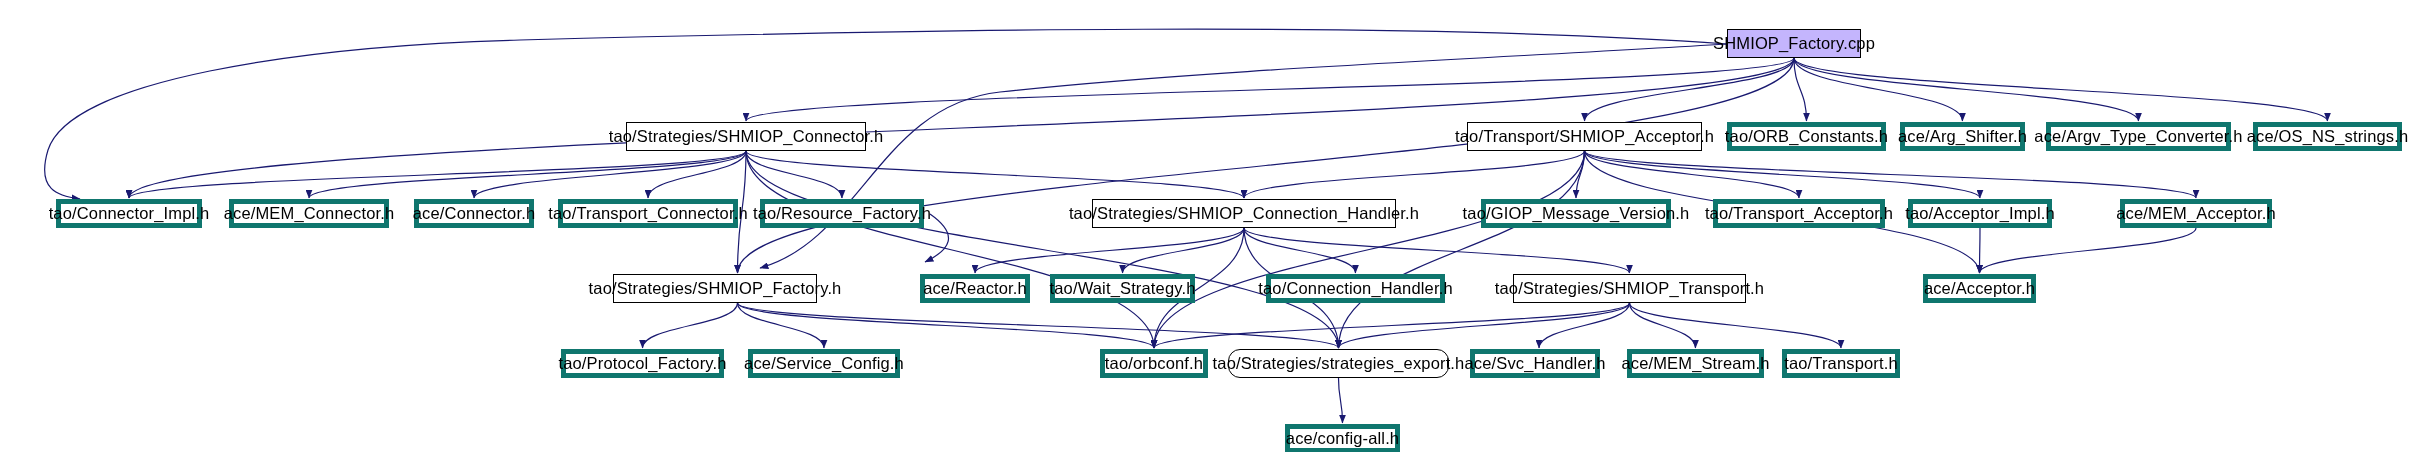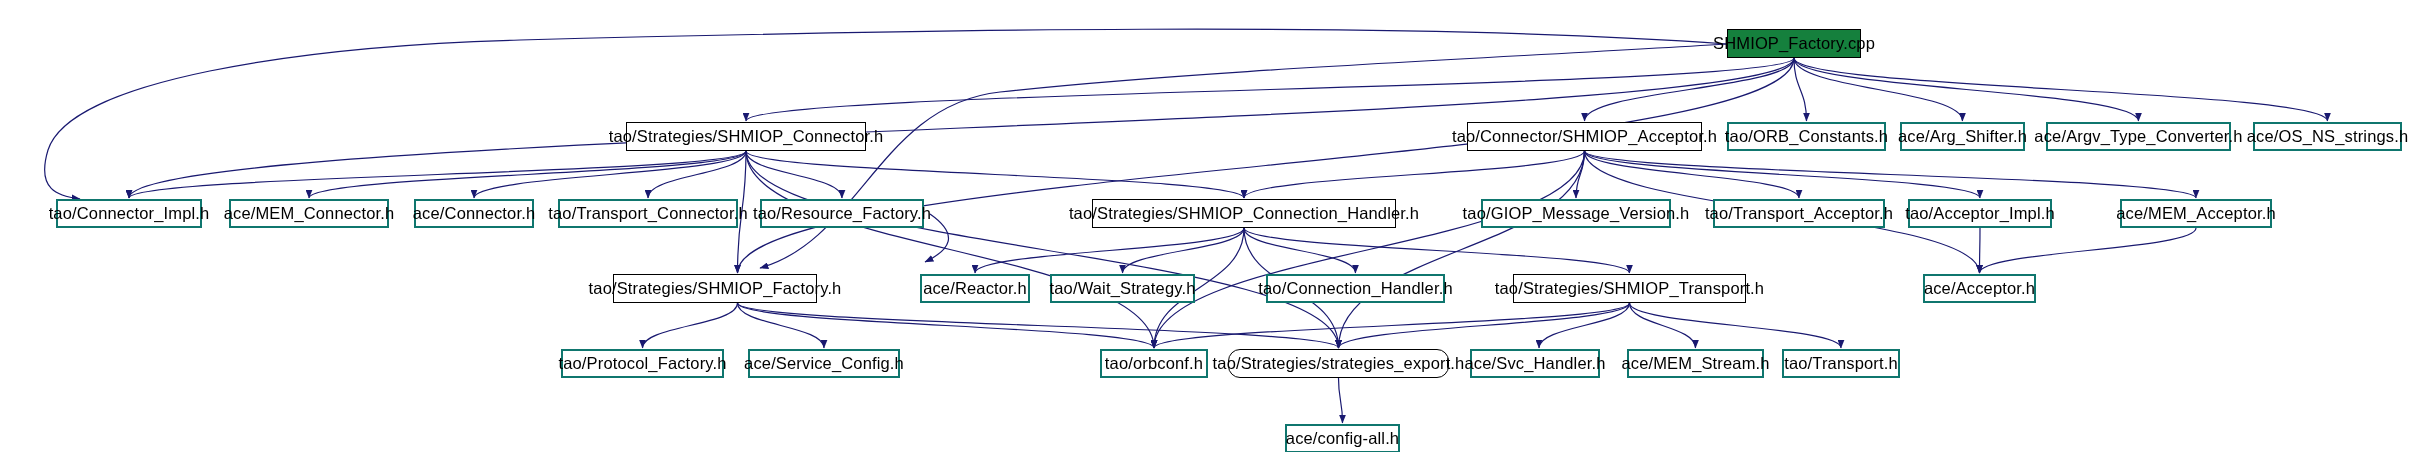--- a/index.html
+++ b/index.html
@@ -31,32 +31,32 @@
     width: 2413px;
     height: 452px;
   }
   .node {
     position: absolute;
     box-sizing: border-box;
     display: flex;
     align-items: center;
     justify-content: center;
     height: 29px;
-    border: 2px solid #0f766e;
+    border: 5px solid #0f766e;
     background: #ffffff;
     color: #000000;
     font-size: 16.5px;
     line-height: 1;
     white-space: nowrap;
     letter-spacing: 0.15px;
     padding: 0 7px;
   }
   .node.root {
     border: 1.6px solid #000000;
-    background: #15803d;
+    background: #c4b5fd;
     font-weight: normal;
   }
   .node.strong {
     border: 1.6px solid #000000;
     background: #ffffff;
   }
 </style>
 </head>
 <body>
 
@@ -112,21 +112,21 @@
         <path d="M 1980,228 C 1980,250.5 1979.5,250.5 1979.5,273" fill="none" stroke="#191970" stroke-width="1.2" marker-end="url(#arrowhead)"></path>
         <path d="M 2196,228 C 2196,250.5 1979.5,250.5 1979.5,273" fill="none" stroke="#191970" stroke-width="1.2" marker-end="url(#arrowhead)"></path>
         <path d="M 1727,44 C 1400,20 900,30 520,40 C 300,46 70,80 48,150 C 36,190 58,196 80,199" fill="none" stroke="#191970" stroke-width="1.2" marker-end="url(#arrowhead)"></path>
         <path d="M 1727,44 C 1500,58 1200,70 1000,92 C 880,105 860,240 760,268" fill="none" stroke="#191970" stroke-width="1.2" marker-end="url(#arrowhead)"></path>
         <path d="M 930,214 C 960,235 950,250 925,262" fill="none" stroke="#191970" stroke-width="1.2" marker-end="url(#arrowhead)"></path>
       </g>
   </svg>
   <div id="node-layer">
       <div class="node root" style="left: 1727px; top: 29px; width: 134px;">SHMIOP_Factory.cpp</div>
       <div class="node strong" style="left: 626px; top: 122px; width: 240px;">tao/Strategies/SHMIOP_Connector.h</div>
-      <div class="node strong" style="left: 1467px; top: 122px; width: 235px;">tao/Connector/SHMIOP_Acceptor.h</div>
+      <div class="node strong" style="left: 1467px; top: 122px; width: 235px;">tao/Transport/SHMIOP_Acceptor.h</div>
       <div class="node" style="left: 1727px; top: 122px; width: 159px;">tao/ORB_Constants.h</div>
       <div class="node" style="left: 1900px; top: 122px; width: 125px;">ace/Arg_Shifter.h</div>
       <div class="node" style="left: 2046px; top: 122px; width: 185px;">ace/Argv_Type_Converter.h</div>
       <div class="node" style="left: 2253px; top: 122px; width: 149px;">ace/OS_NS_strings.h</div>
       <div class="node" style="left: 56px; top: 199px; width: 146px;">tao/Connector_Impl.h</div>
       <div class="node" style="left: 229px; top: 199px; width: 160px;">ace/MEM_Connector.h</div>
       <div class="node" style="left: 414px; top: 199px; width: 120px;">ace/Connector.h</div>
       <div class="node" style="left: 558px; top: 199px; width: 180px;">tao/Transport_Connector.h</div>
       <div class="node" style="left: 760px; top: 199px; width: 164px;">tao/Resource_Factory.h</div>
       <div class="node strong" style="left: 1092px; top: 199px; width: 304px;">tao/Strategies/SHMIOP_Connection_Handler.h</div>

